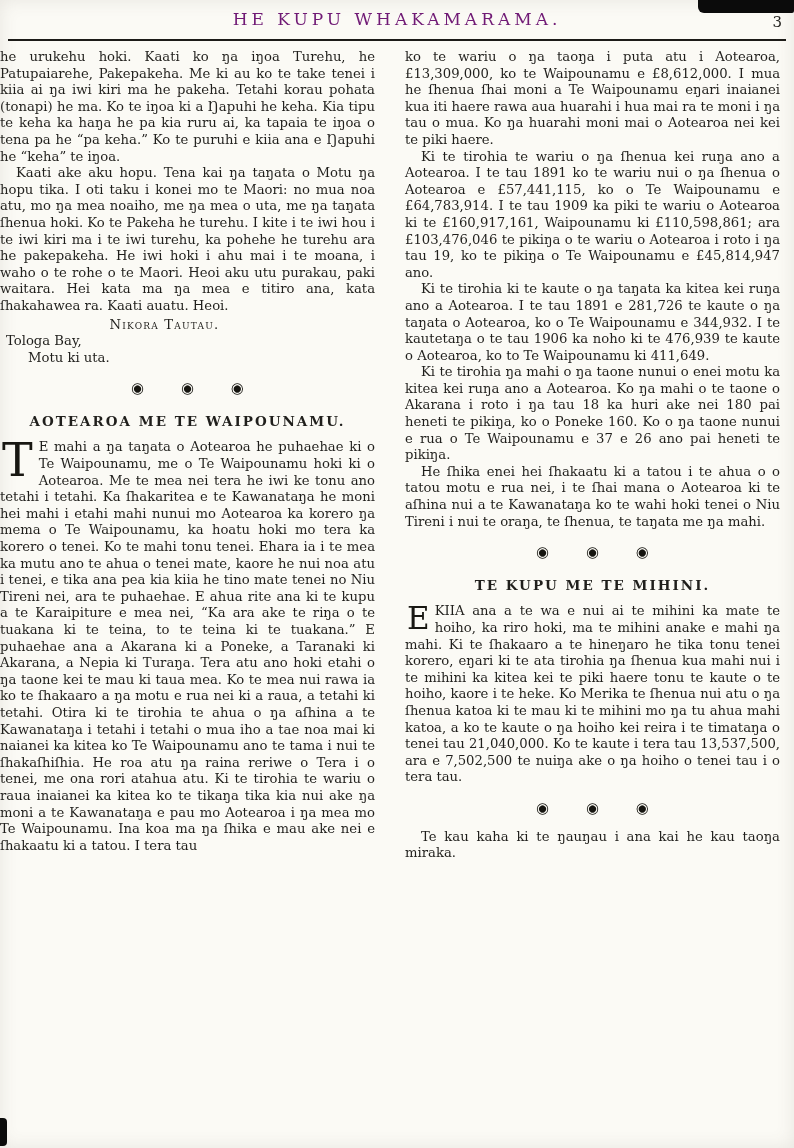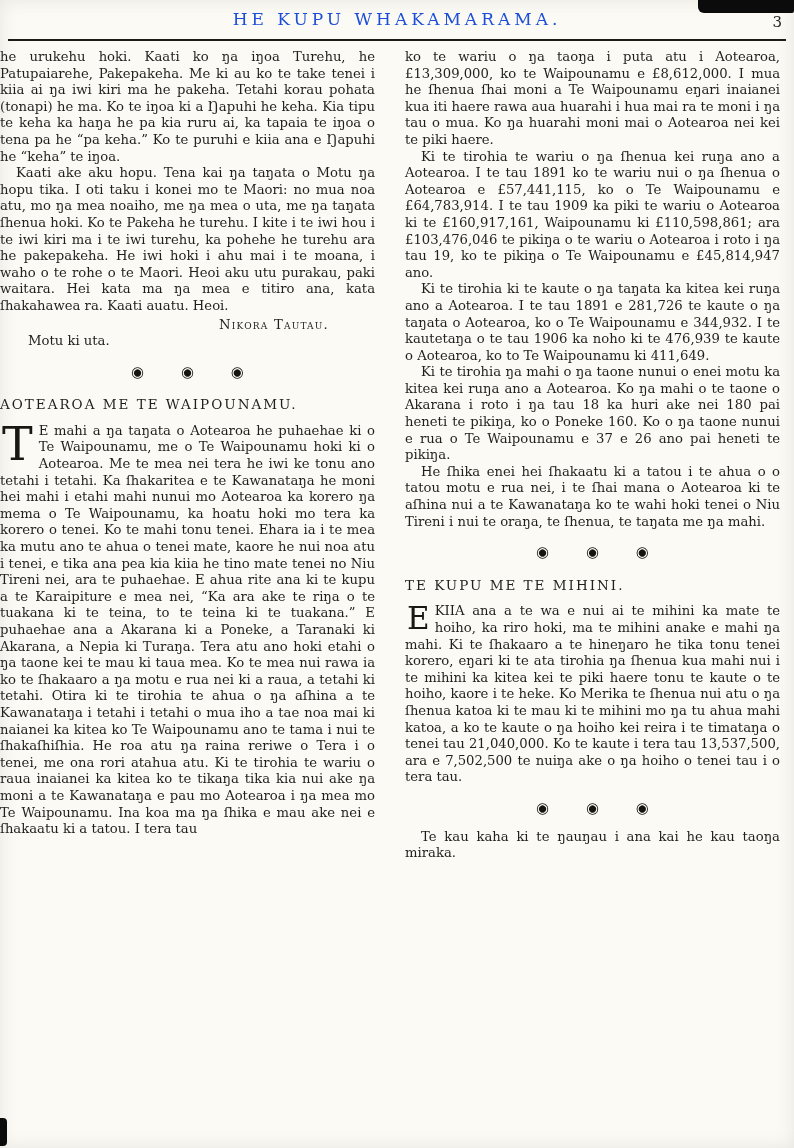--- a/index.html
+++ b/index.html
@@ -25,21 +25,21 @@
   .blob { position: absolute; background: #0b0b0b; }
   .blob-tr { top: 0; right: 0; width: 96px; height: 13px; border-radius: 0 0 2px 6px; }
   .blob-bl { bottom: 2px; left: 0; width: 7px; height: 28px; border-radius: 0 4px 4px 0; }
   
   .header { position: relative; padding-top: 9px; height: 26px; }
   .masthead {
     text-align: center;
     font-size: 17px;
     letter-spacing: 4px;
     font-weight: 500;
-    color: #1d4ed8;
+    color: #701a75;
   }
   .page-number {
     position: absolute;
     top: 13px;
     right: 12px;
     font-size: 15px;
   }
   .header-rule {
     border: 0;
     border-top: 2px solid #1c1b18;
@@ -54,41 +54,41 @@
   .col {
     width: 50%;
     font-size: 13.2px;
     line-height: 16.6px;
     text-align: justify;
   }
   .para { margin: 0; text-indent: 16px; }
   .para.flush { text-indent: 0; }
   .signature {
     margin: 2px 0 0 0;
-    text-align: right;
+    text-align: center;
     padding-right: 46px;
     font-variant: small-caps;
     letter-spacing: 1.2px;
     text-indent: 0;
   }
   .addr { margin: 0; text-align: left; }
   .addr1 { text-indent: 6px; }
   .addr2 { text-indent: 28px; }
   .ornaments {
     text-align: center;
     font-size: 15px;
     word-spacing: 32px;
     margin: 14px 0 8px 0;
     color: #15140f;
   }
   .article-heading {
     margin: 16px 0 10px 0;
-    text-align: left;
+    text-align: center;
     font-size: 13.5px;
-    font-weight: normal;
+    font-weight: bold;
     letter-spacing: 2px;
   }
   .dropcap {
     float: left;
     font-size: 46px;
     line-height: 35px;
     padding: 4px 6px 0 2px;
     color: #181712;
   }
   .dropcap.small {
@@ -111,20 +111,21 @@
     <div class="page-number">3</div>
   </header>
   <div class="header-rule"></div>
 
   <main class="columns">
 
     <section class="col">
       <p class="para flush">he urukehu hoki. Kaati ko ŋa iŋoa Turehu, he Patupaiarehe, Pakepakeha. Me ki au ko te take tenei i kiia ai ŋa iwi kiri ma he pakeha. Tetahi korau pohata (tonapi) he ma. Ko te iŋoa ki a Ŋapuhi he keha. Kia tipu te keha ka haŋa he pa kia ruru ai, ka tapaia te iŋoa o tena pa he “pa keha.” Ko te puruhi e kiia ana e Ŋapuhi he “keha” te iŋoa.</p>
       <p class="para">Kaati ake aku hopu. Tena kai ŋa taŋata o Motu ŋa hopu tika. I oti taku i konei mo te Maori: no mua noa atu, mo ŋa mea noaiho, me ŋa mea o uta, me ŋa taŋata ſhenua hoki. Ko te Pakeha he turehu. I kite i te iwi hou i te iwi kiri ma i te iwi turehu, ka pohehe he turehu ara he pakepakeha. He iwi hoki i ahu mai i te moana, i waho o te rohe o te Maori. Heoi aku utu purakau, paki waitara. Hei kata ma ŋa mea e titiro ana, kata ſhakahawea ra. Kaati auatu. Heoi.</p>
       <p class="signature">Nikora Tautau.</p>
+      <p class="addr addr1">Tologa Bay,</p>
       <p class="addr addr2">Motu ki uta.</p>
       <div class="ornaments">◉ ◉ ◉</div>
       <h2 class="article-heading">AOTEAROA ME TE WAIPOUNAMU.</h2>
       <p class="para flush"><span class="dropcap">T</span><span>E mahi a ŋa taŋata o Aotearoa he puhaehae ki o Te Waipounamu, me o Te Waipounamu hoki ki o Aotearoa. Me te mea nei tera he iwi ke tonu ano tetahi i tetahi. Ka ſhakaritea e te Kawanataŋa he moni hei mahi i etahi mahi nunui mo Aotearoa ka korero ŋa mema o Te Waipounamu, ka hoatu hoki mo tera ka korero o tenei. Ko te mahi tonu tenei. Ehara ia i te mea ka mutu ano te ahua o tenei mate, kaore he nui noa atu i tenei, e tika ana pea kia kiia he tino mate tenei no Niu Tireni nei, ara te puhaehae. E ahua rite ana ki te kupu a te Karaipiture e mea nei, “Ka ara ake te riŋa o te tuakana ki te teina, to te teina ki te tuakana.” E puhaehae ana a Akarana ki a Poneke, a Taranaki ki Akarana, a Nepia ki Turaŋa. Tera atu ano hoki etahi o ŋa taone kei te mau ki taua mea. Ko te mea nui rawa ia ko te ſhakaaro a ŋa motu e rua nei ki a raua, a tetahi ki tetahi. Otira ki te tirohia te ahua o ŋa aſhina a te Kawanataŋa i tetahi i tetahi o mua iho a tae noa mai ki naianei ka kitea ko Te Waipounamu ano te tama i nui te ſhakaſhiſhia. He roa atu ŋa raina reriwe o Tera i o tenei, me ona rori atahua atu. Ki te tirohia te wariu o raua inaianei ka kitea ko te tikaŋa tika kia nui ake ŋa moni a te Kawanataŋa e pau mo Aotearoa i ŋa mea mo Te Waipounamu. Ina koa ma ŋa ſhika e mau ake nei e ſhakaatu ki a tatou. I tera tau</span></p>
     </section>
 
     <section class="col">
       <p class="para flush">ko te wariu o ŋa taoŋa i puta atu i Aotearoa, £13,309,000, ko te Waipounamu e £8,612,000. I mua he ſhenua ſhai moni a Te Waipounamu eŋari inaianei kua iti haere rawa aua huarahi i hua mai ra te moni i ŋa tau o mua. Ko ŋa huarahi moni mai o Aotearoa nei kei te piki haere.</p>
       <p class="para">Ki te tirohia te wariu o ŋa ſhenua kei ruŋa ano a Aotearoa. I te tau 1891 ko te wariu nui o ŋa ſhenua o Aotearoa e £57,441,115, ko o Te Waipounamu e £64,783,914. I te tau 1909 ka piki te wariu o Aotearoa ki te £160,917,161, Waipounamu ki £110,598,861; ara £103,476,046 te pikiŋa o te wariu o Aotearoa i roto i ŋa tau 19, ko te pikiŋa o Te Waipounamu e £45,814,947 ano.</p>
       <p class="para">Ki te tirohia ki te kaute o ŋa taŋata ka kitea kei ruŋa ano a Aotearoa. I te tau 1891 e 281,726 te kaute o ŋa taŋata o Aotearoa, ko o Te Waipounamu e 344,932. I te kautetaŋa o te tau 1906 ka noho ki te 476,939 te kaute o Aotearoa, ko to Te Waipounamu ki 411,649.</p>

